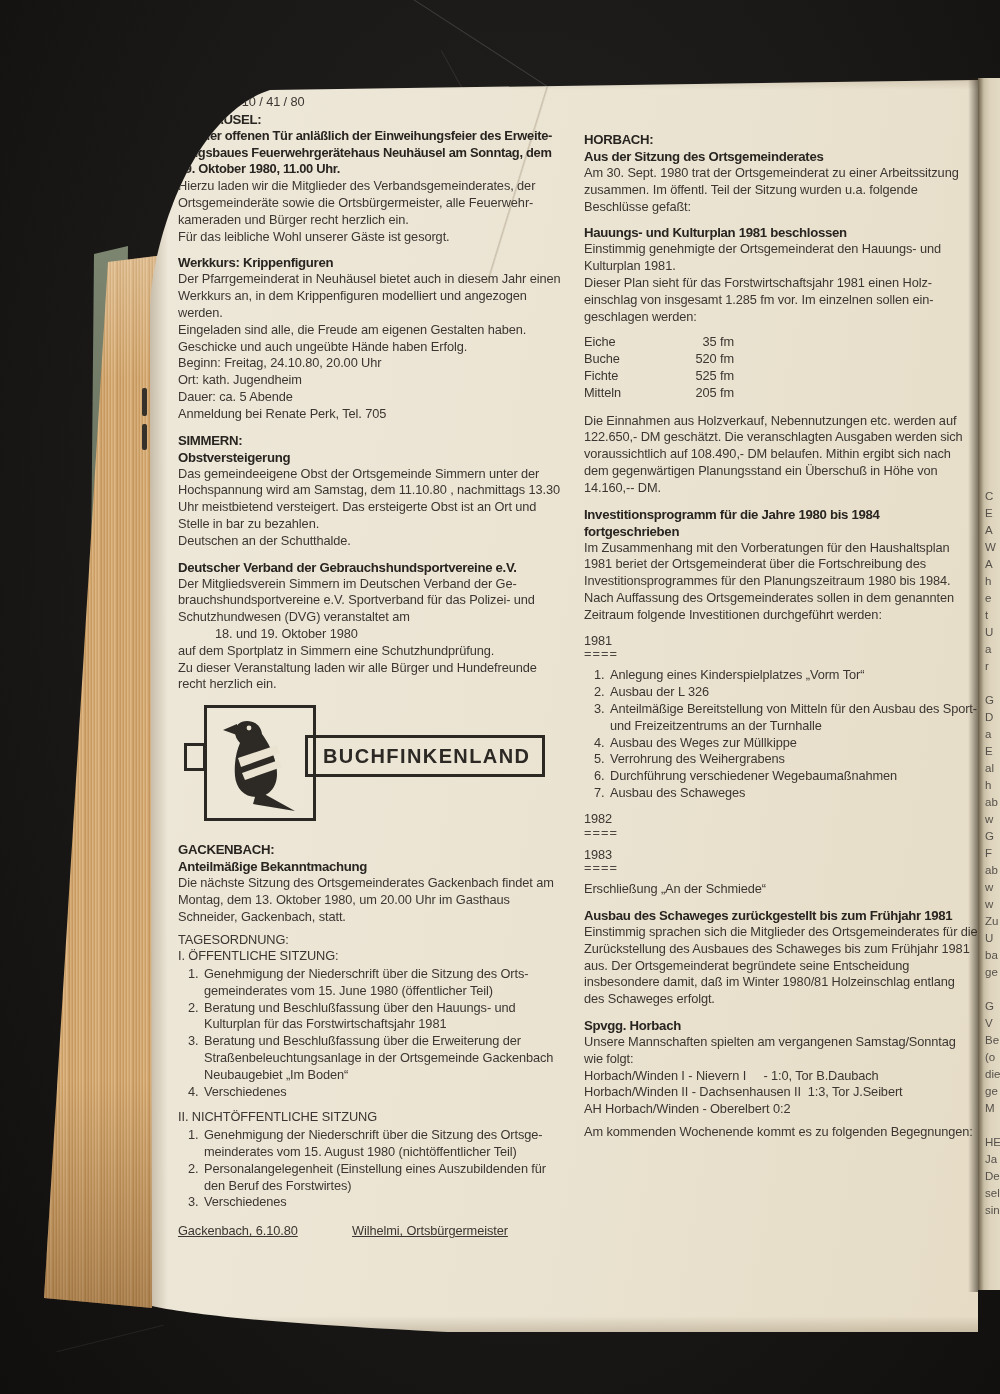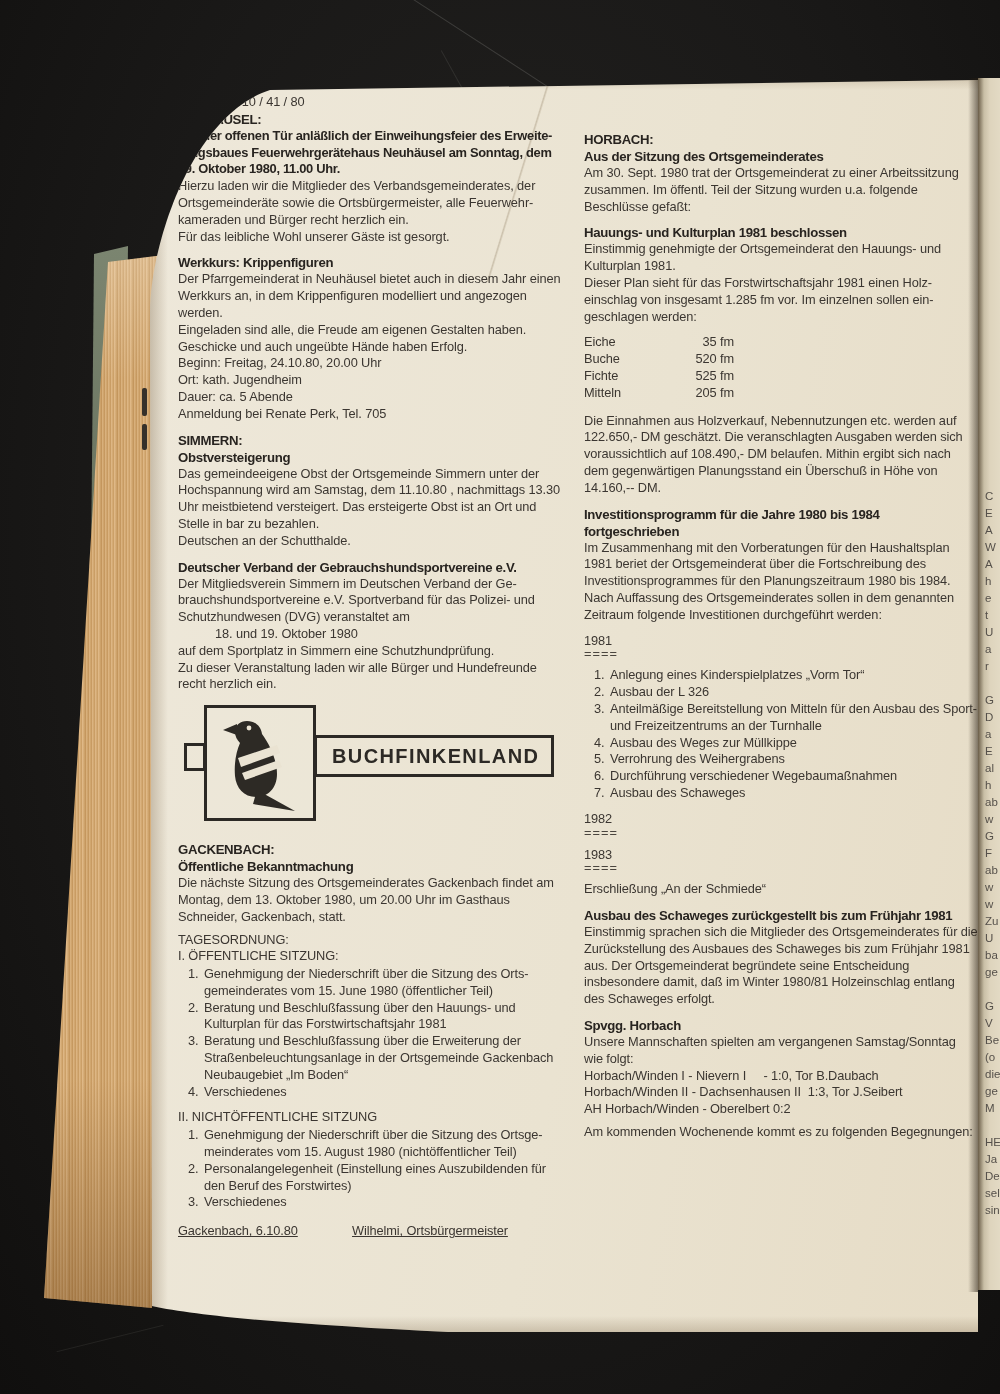--- a/index.html
+++ b/index.html
@@ -78,21 +78,21 @@
   .pre{white-space:pre-wrap;}
   .indent{margin-left:37px;}
   .sig{display:flex;margin-top:12px;text-decoration:underline;}
   .sig-place{width:174px;flex:none;}
 
   
   .logo{position:relative;height:124px;margin:12px 0 12px 0;}
   .logo-square{position:absolute;left:26px;top:0;width:112px;height:116px;border:3px solid #2c2925;box-sizing:border-box;background:rgba(238,232,218,.4);}
   .logo-tab{position:absolute;left:6px;top:38px;width:22px;height:28px;border:3px solid #2c2925;box-sizing:border-box;}
   .logo-banner{
-    position:absolute;left:136px;top:30px;width:240px;height:42px;border:3px solid #2c2925;box-sizing:border-box;
+    position:absolute;left:127px;top:30px;width:240px;height:42px;border:3px solid #2c2925;box-sizing:border-box;
     display:flex;align-items:center;padding-left:15px;
     font-size:20px;font-weight:600;letter-spacing:1.4px;color:#2c2925;
   }
   .logo-square svg{width:100%;height:100%;display:block;}
 </style>
 </head>
 <body>
 
 <div class="scratch s1"></div>
 <div class="scratch s2"></div>
@@ -152,21 +152,21 @@
           <path d="M31 50 L70 37 L73 45 L34 59 Z" fill="#eae3d2"></path>
           <path d="M35 65 L72 52 L75 59 L38 72 Z" fill="#eae3d2"></path>
           <path d="M50 82 L88 103 L46 96 Z" fill="#2d2a25"></path>
         </svg>
       </div>
       <div class="logo-banner">BUCHFINKENLAND</div>
     </div>
 
     <div>
       <div class="h">GACKENBACH:</div>
-      <div class="h">Öffentliche Bekanntmachung</div>
+      <div class="h">Anteilmäßige Bekanntmachung</div>
       <p>Die nächste Sitzung des Ortsgemeinderates Gackenbach findet am Montag, dem 13. Oktober 1980, um 20.00 Uhr im Gasthaus Schneider, Gackenbach, statt.</p>
       <div>TAGESORDNUNG:</div>
       <div>I. ÖFFENTLICHE SITZUNG:</div>
       <ol class="num">
         <li>Genehmigung der Niederschrift über die Sitzung des Orts­gemeinderates vom 15. June 1980 (öffentlicher Teil)</li>
         <li>Beratung und Beschlußfassung über den Hauungs- und Kulturplan für das Forstwirtschaftsjahr 1981</li>
         <li>Beratung und Beschlußfassung über die Erweiterung der Straßenbeleuchtungsanlage in der Ortsgemeinde Gackenbach Neubaugebiet „Im Boden“</li>
         <li>Verschiedenes</li>
       </ol>
       <div class="sec">II. NICHTÖFFENTLICHE SITZUNG</div>

